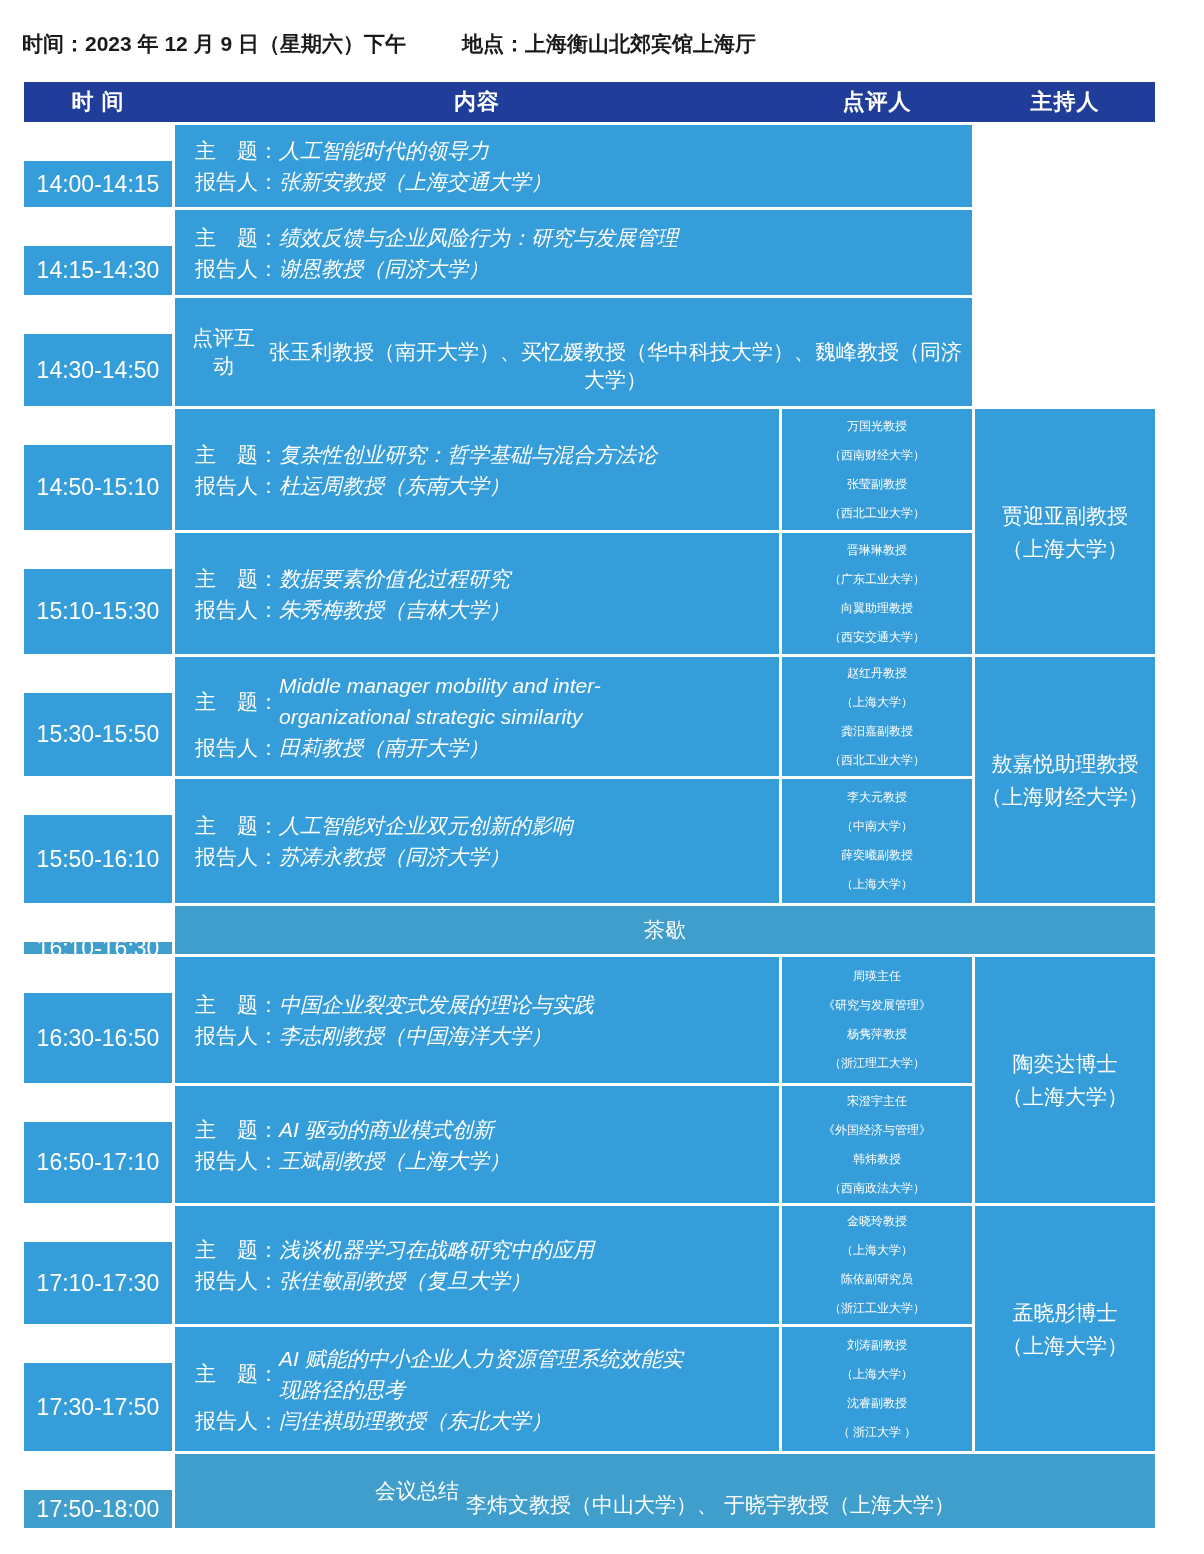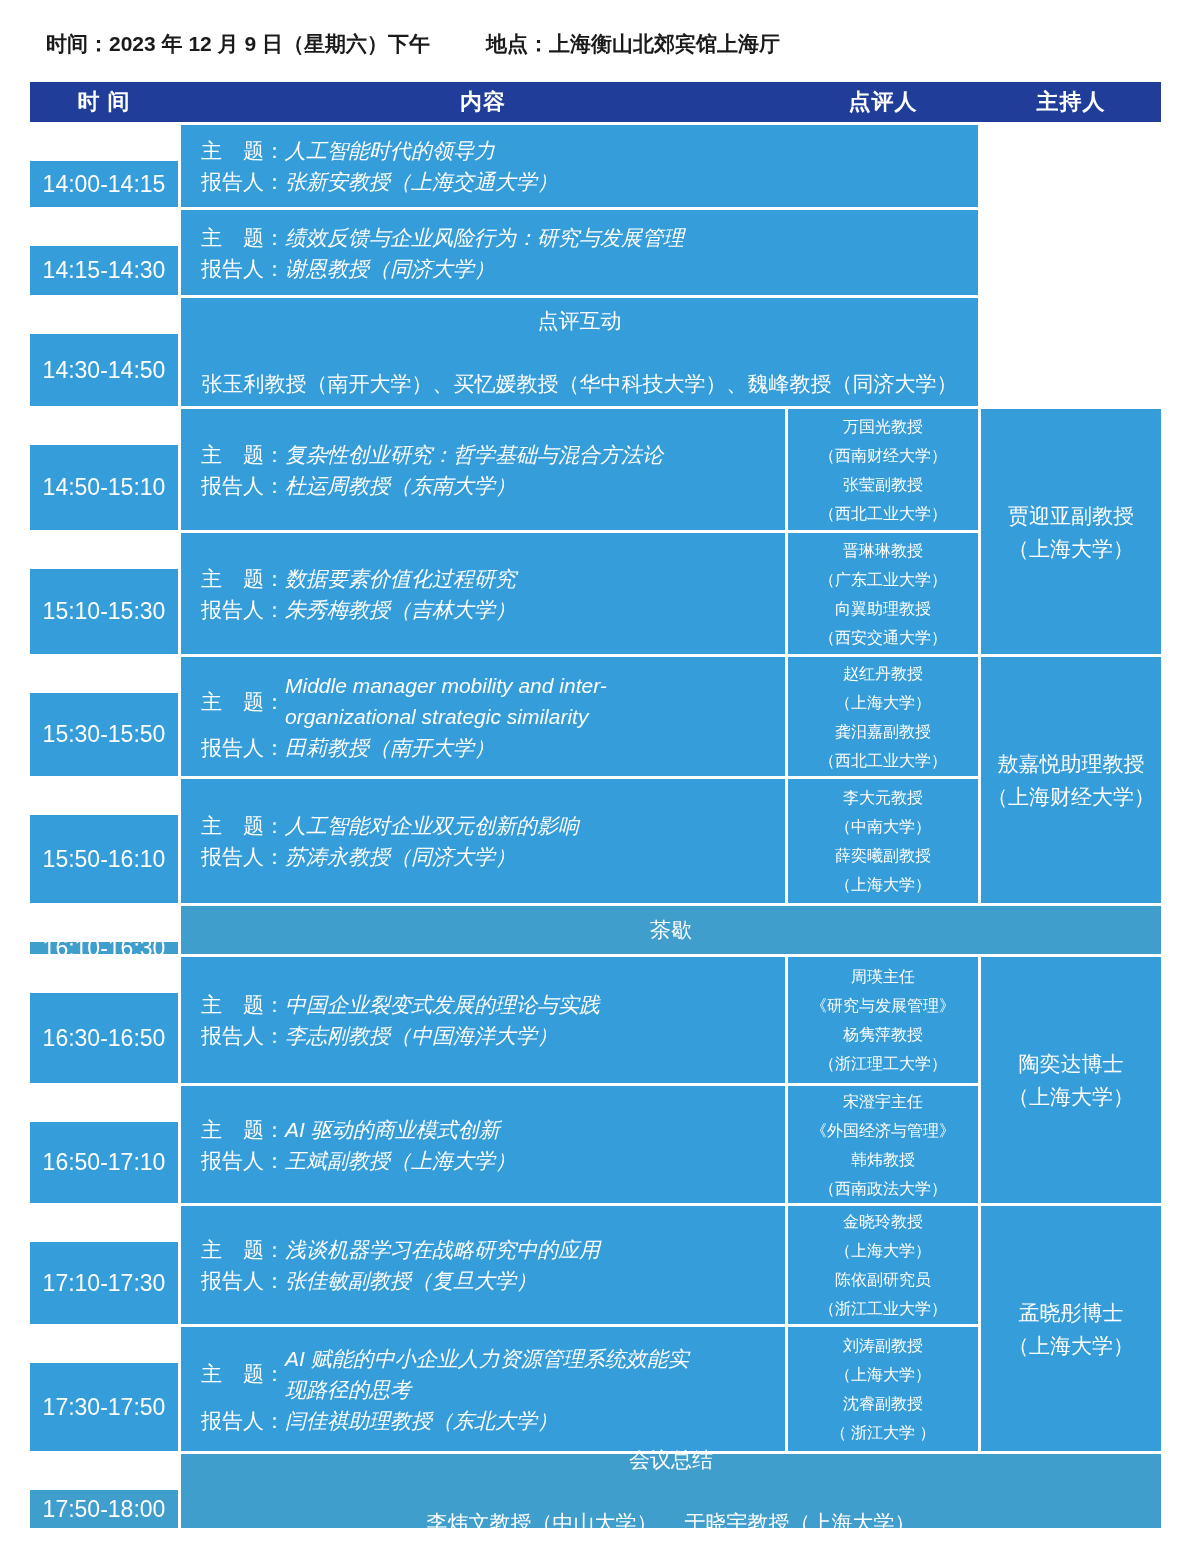--- a/index.html
+++ b/index.html
@@ -8,25 +8,25 @@
     --special-bg:#3f9ecb;
     --grid:#ffffff;
     --cell-text:#ffffff;
     --meta-text:#1a1a1a;
   }
   *{box-sizing:border-box;margin:0;padding:0;}
   html,body{width:1204px;height:1554px;background:#ffffff;
     font-family:"Liberation Sans","DejaVu Sans",sans-serif;}
   body{position:relative;overflow:hidden;}
 
-  .meta{position:absolute;left:46px;top:30px;font-size:21px;font-weight:600;
+  .meta{position:absolute;left:22px;top:30px;font-size:21px;font-weight:600;
     color:var(--meta-text);white-space:nowrap;}
   .meta .place{margin-left:56px;}
 
-  .schedule{position:absolute;left:30px;top:82px;
+  .schedule{position:absolute;left:24px;top:82px;
     display:grid;
     grid-template-columns:148px 604px 190px 180px;
     grid-template-rows:40px 82px 85px 108px 121px 121px 119px 124px 48px 126px 117px 118px 124px 74px;
     gap:3px;background:transparent;border-radius:27px;}
 
   .hdr{display:grid;grid-template-columns:148px 604px 190px 180px;gap:3px;
     background:var(--header-bg);color:#fff;}
   .hcell{display:flex;align-items:center;justify-content:center;
     font-size:22px;font-weight:600;letter-spacing:1px;}
 
@@ -36,26 +36,26 @@
   .t{display:flex;align-items:center;justify-content:center;
     font-size:23px;white-space:nowrap;margin-top:36px;}
 
   .c{display:flex;flex-direction:column;justify-content:center;
     padding:6px 12px 6px 20px;font-size:21px;line-height:31px;}
   .line{display:flex;align-items:center;}
   .lbl{flex:0 0 auto;white-space:pre;}
   .val{white-space:pre-wrap;font-style:italic;}
 
   .p{display:flex;align-items:center;justify-content:center;text-align:center;
-    font-size:16px;line-height:29px;white-space:pre-line;padding:4px 8px;}
+    font-size:12px;line-height:29px;white-space:pre-line;padding:4px 8px;}
 
   .h{display:flex;align-items:center;justify-content:center;text-align:center;
     font-size:21px;line-height:33px;white-space:pre-line;padding:0 4px;}
 
-  .s{display:flex;flex-direction:column;align-items:center;justify-content:center;
+  .s{display:flex;flex-direction:row;align-items:center;justify-content:center;
     gap:7px;text-align:center;font-size:21px;line-height:28px;padding:4px 10px;}
   .s-names{white-space:pre-line;margin-top:28px;}
 </style>
 </head>
 <body>
 
 <div class="meta">
   <span class="time">时间：2023 年 12 月 9 日（星期六）下午</span><span class="place">地点：上海衡山北郊宾馆上海厅</span>
 </div>
 

